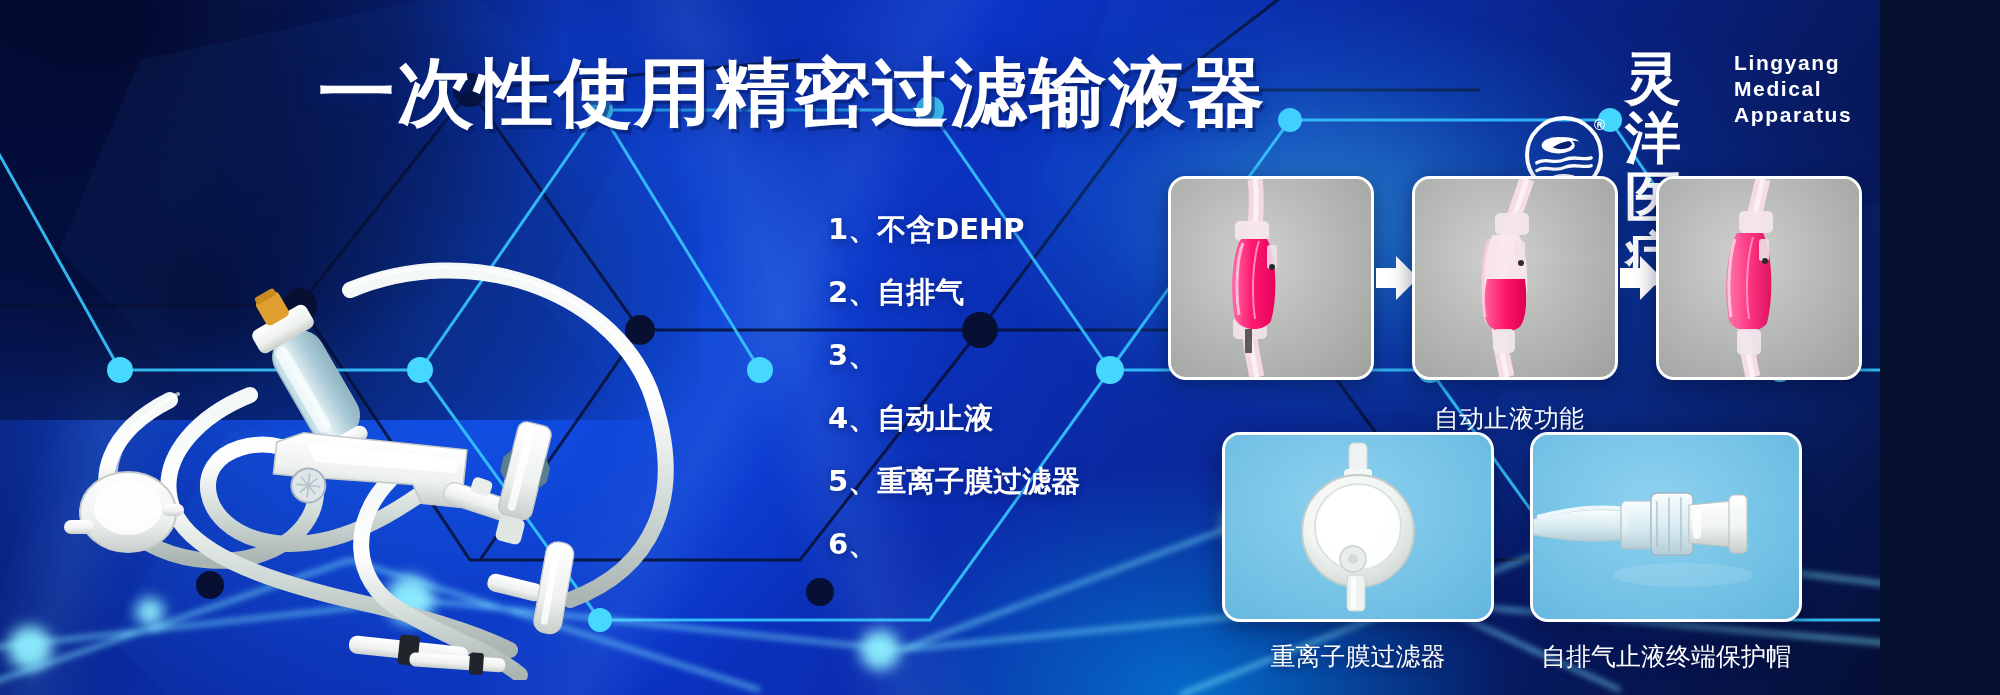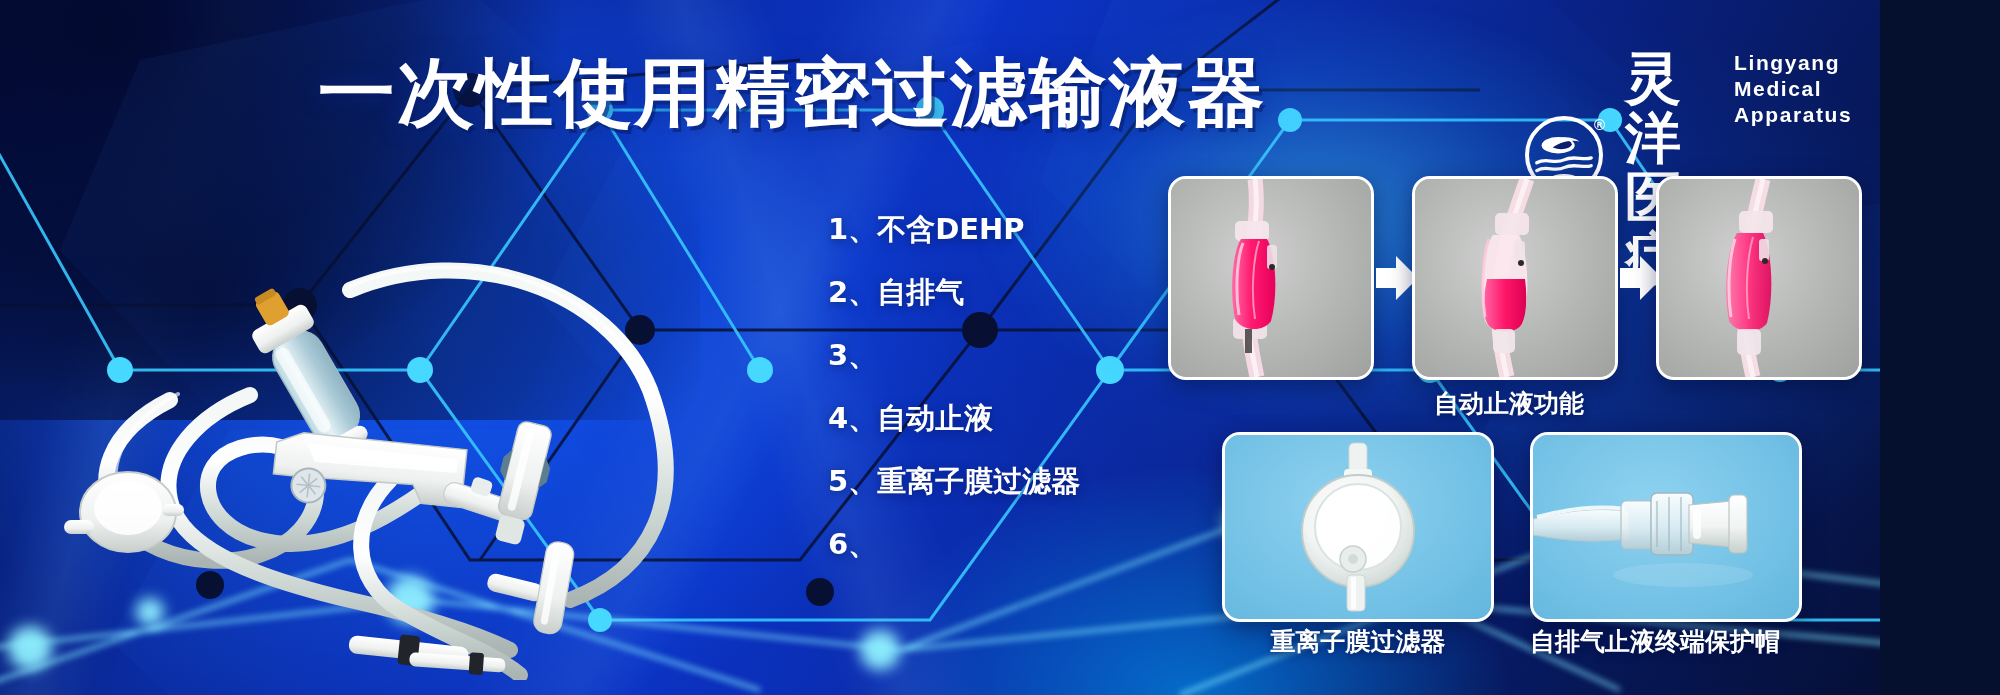--- a/index.html
+++ b/index.html
@@ -80,27 +80,28 @@
   .panel-top{top:176px;width:206px;height:204px;background:#b9bbba;}
   .p1{left:1168px;} .p2{left:1412px;} .p3{left:1656px;}
   .arrow{position:absolute;top:252px;width:46px;height:52px;}
   .a1{left:1374px;} .a2{left:1618px;}
 
   .panel-bot{top:432px;height:190px;background:#7ec7ec;}
   .p4{left:1222px;width:272px;}
   .p5{left:1530px;width:272px;}
 
   .caption{
-    position:absolute;color:#fff;font-weight:700;white-space:nowrap;
+    position:absolute;color:#fff;font-weight:400;white-space:nowrap;
     font-family:"DejaVu Sans","Liberation Sans",sans-serif;
     text-shadow:0 2px 9px rgba(0,15,70,.75);
+    margin-top:15px;
   }
   .cap-top{top:389px;left:1189px;width:640px;text-align:center;font-size:25px;line-height:30px;}
   .cap-b1{top:627px;left:1222px;width:272px;text-align:center;font-size:25px;line-height:30px;}
-  .cap-b2{top:627px;left:1530px;width:272px;font-size:25px;line-height:30px;}
+  .cap-b2{top:627px;left:1530px;width:272px;text-align:center;font-size:25px;line-height:30px;}
 
   
   .ph-bg{position:absolute;inset:0;}
   .grey-bg{background:radial-gradient(ellipse at 42% 40%, #cfd0cf 0%, #b4b6b4 55%, #9fa19f 100%);}
   .blue-bg{background:radial-gradient(ellipse at 45% 38%, #8fd2f0 0%, #74c2e6 60%, #63b6de 100%);}
 </style>
 </head>
 <body>
 
 <div class="banner">

